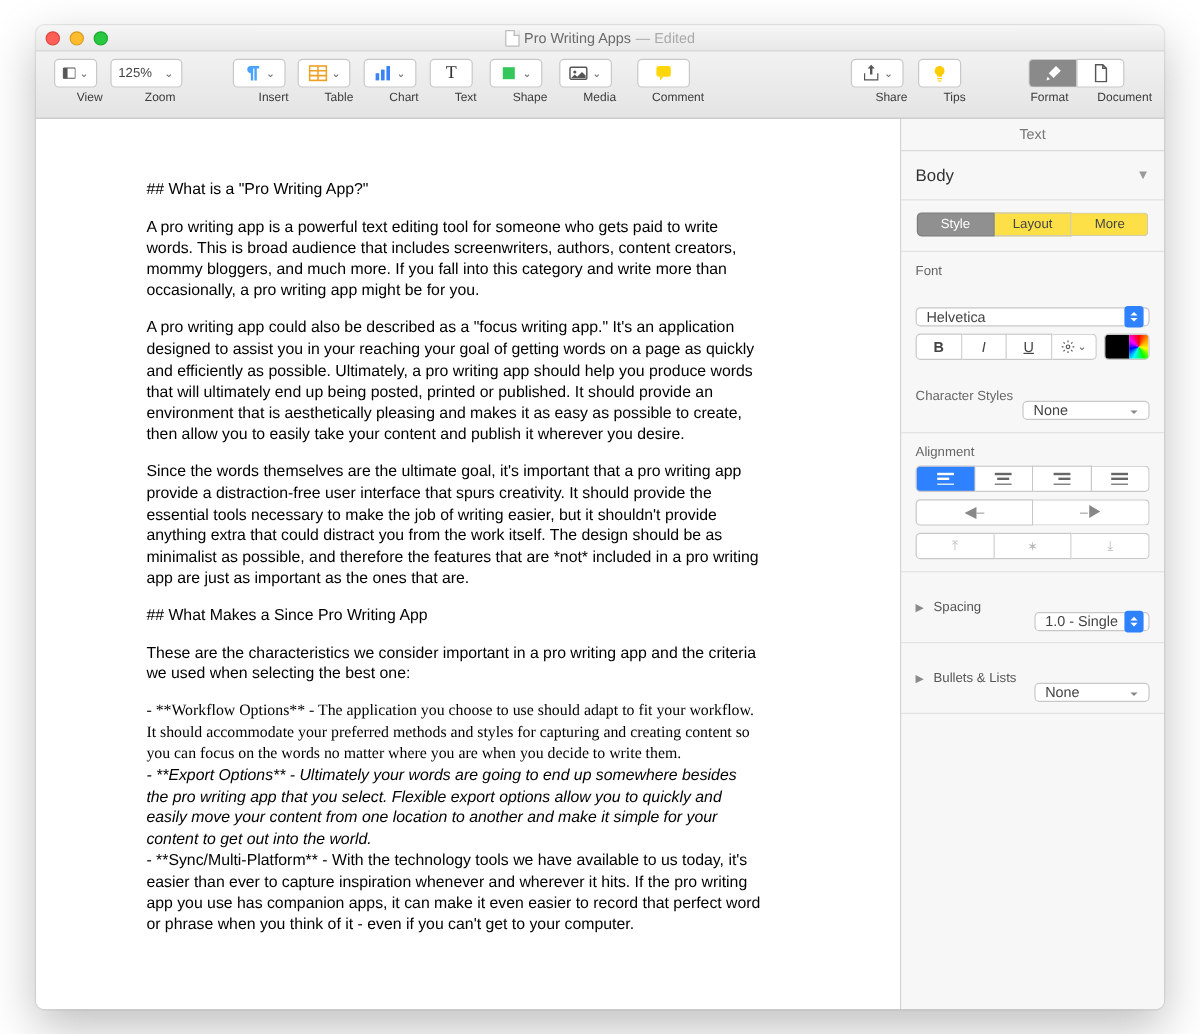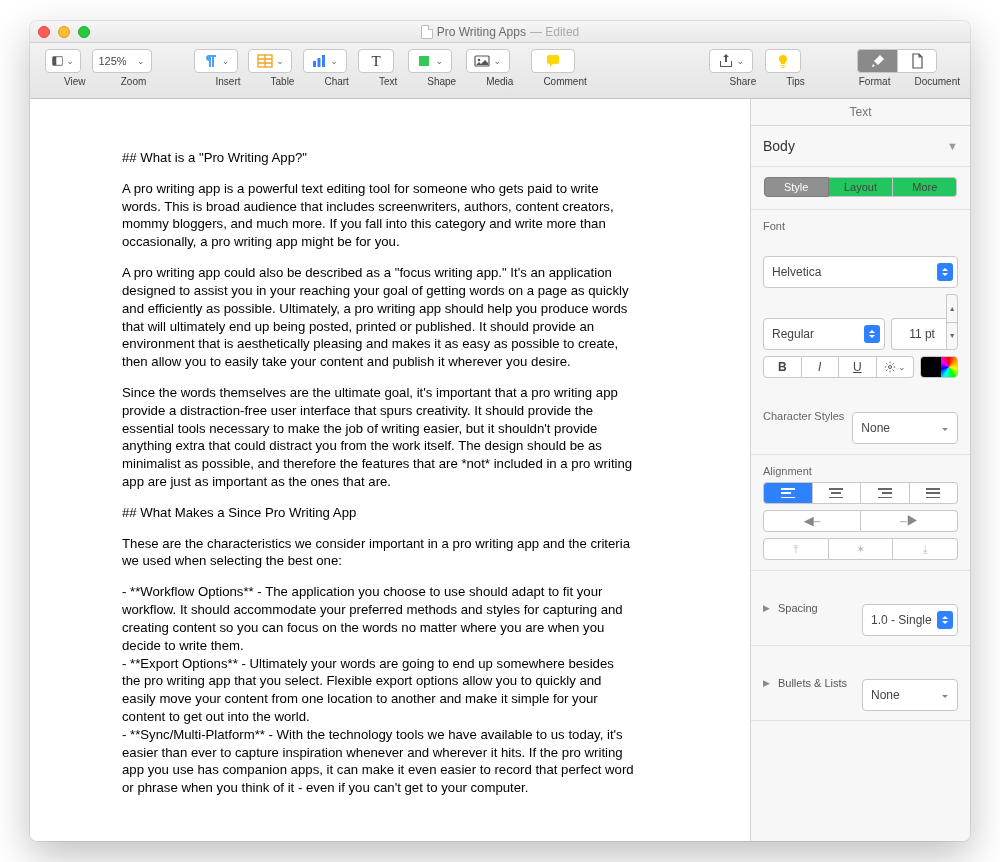--- a/index.html
+++ b/index.html
@@ -31,27 +31,27 @@
 .content{flex:1;display:flex;overflow:hidden;}
 .page-area{flex:1;background:#fff;overflow-y:auto;}
 .page{padding:50px 36px 20px 92px;font-size:13.2px;line-height:1.35;color:#000;max-width:640px;}
 .page p{margin-bottom:13px;}
 .inspector{width:220px;background:#f7f7f7;border-left:1px solid #d4d4d4;overflow-y:auto;font-size:12px;color:#444;}
 .insp-tab{height:27px;display:flex;align-items:center;justify-content:center;border-bottom:1px solid #d8d8d8;color:#777;font-size:12px;}
 .insp-section{padding:10px 12px;border-bottom:1px solid #e2e2e2;}
 .body-dd{display:flex;align-items:center;justify-content:space-between;font-size:14px;color:#333;padding:2px 0;}
 .body-dd .tri{color:#9a9a9a;font-size:11px;}
 .slm-seg{display:flex;margin:0 auto;width:194px;}
-.slm-seg .seg{flex:1;height:20px;display:flex;align-items:center;justify-content:center;border:1px solid #c6c6c6;font-size:11px;background:#22c55e;}
+.slm-seg .seg{flex:1;height:20px;display:flex;align-items:center;justify-content:center;border:1px solid #c6c6c6;font-size:11px;background:#fde047;}
 .slm-seg .seg:first-child{border-radius:4px 0 0 4px;}
 .slm-seg .seg:last-child{border-radius:0 4px 4px 0;}
 .slm-seg .seg.on{background:#909090;color:#fff;border-color:#7a7a7a;}
 .slm-seg .seg+.seg{border-left:none;}
 .lbl{font-size:11px;color:#666;margin-bottom:5px;}
-.select{height:32px;background:#fff;border:1px solid #c8c8c8;border-radius:4px;display:flex;align-items:center;padding:0 4px 0 8px;font-size:12px;justify-content:space-between;width:100%;margin-top:24px;}
+.select{height:16px;background:#fff;border:1px solid #c8c8c8;border-radius:4px;display:flex;align-items:center;padding:0 4px 0 8px;font-size:12px;justify-content:space-between;width:100%;margin-top:24px;}
 .select .arrows{width:16px;height:18px;background:#2f82ff;border-radius:3px;display:flex;flex-direction:column;align-items:center;justify-content:center;gap:0;}
 .select .arrows::before{content:'';border-left:3px solid transparent;border-right:3px solid transparent;border-bottom:3px solid #fff;}
 .select .arrows::after{content:'';border-left:3px solid transparent;border-right:3px solid transparent;border-top:3px solid #fff;margin-top:2px;}
 .select.single-chev .arrows{background:transparent;}
 .select.single-chev .arrows::before{display:none;}
 .select.single-chev .arrows::after{border-top-color:#888;}
 .row{display:flex;gap:6px;margin-bottom:6px;}
 .font-weight{flex:1.6;}
 .font-size{flex:1;display:flex;}
 .font-size .select{border-radius:4px 0 0 4px;border-right:none;}
@@ -249,22 +249,22 @@
 
   <div class="content">
     <div class="page-area">
       <div class="page">
         <p>## What is a "Pro Writing App?"</p>
         <p>A pro writing app is a powerful text editing tool for someone who gets paid to write words. This is broad audience that includes screenwriters, authors, content creators, mommy bloggers, and much more. If you fall into this category and write more than occasionally, a pro writing app might be for you.</p>
         <p>A pro writing app could also be described as a "focus writing app." It's an application designed to assist you in your reaching your goal of getting words on a page as quickly and efficiently as possible. Ultimately, a pro writing app should help you produce words that will ultimately end up being posted, printed or published. It should provide an environment that is aesthetically pleasing and makes it as easy as possible to create, then allow you to easily take your content and publish it wherever you desire.</p>
         <p>Since the words themselves are the ultimate goal, it's important that a pro writing app provide a distraction-free user interface that spurs creativity. It should provide the essential tools necessary to make the job of writing easier, but it shouldn't provide anything extra that could distract you from the work itself. The design should be as minimalist as possible, and therefore the features that are *not* included in a pro writing app are just as important as the ones that are.</p>
         <p>## What Makes a Since Pro Writing App</p>
         <p>These are the characteristics we consider important in a pro writing app and the criteria we used when selecting the best one:</p>
-        <p style="margin-bottom:0;">- **Workflow Options** - The application you choose to use should adapt to fit your workflow. It should accommodate your preferred methods and styles for capturing and creating content so you can focus on the words no matter where you are when you decide to write them.</p>
-        <p style="margin-bottom:0;">- **Export Options** - Ultimately your words are going to end up somewhere besides the pro writing app that you select. Flexible export options allow you to quickly and easily move your content from one location to another and make it simple for your content to get out into the world.</p>
+        <p style="margin-bottom:0;font-family:Liberation Serif, serif;">- **Workflow Options** - The application you choose to use should adapt to fit your workflow. It should accommodate your preferred methods and styles for capturing and creating content so you can focus on the words no matter where you are when you decide to write them.</p>
+        <p style="margin-bottom:0;font-style:italic;">- **Export Options** - Ultimately your words are going to end up somewhere besides the pro writing app that you select. Flexible export options allow you to quickly and easily move your content from one location to another and make it simple for your content to get out into the world.</p>
         <p style="margin-bottom:0;">- **Sync/Multi-Platform** - With the technology tools we have available to us today, it's easier than ever to capture inspiration whenever and wherever it hits. If the pro writing app you use has companion apps, it can make it even easier to record that perfect word or phrase when you think of it - even if you can't get to your computer.</p>
 
       </div>
     </div>
 
     <div class="inspector">
       <div class="insp-tab">Text</div>
 
       <div class="insp-section">
         <div class="body-dd">
@@ -279,35 +279,20 @@
           <div class="seg">Layout</div>
           <div class="seg">More</div>
         </div>
       </div>
 
       <div class="insp-section">
         <div class="lbl">Font</div>
         <div class="select" style="margin-bottom:6px;">
           <span>Helvetica</span>
           <span class="arrows"></span>
-        </div>
-        <div class="row">
-          <div class="select font-weight">
-            <span>Regular</span>
-            <span class="arrows"></span>
-          </div>
-          <div class="font-size">
-            <div class="select plain" style="padding-right:2px;">
-              <span style="margin:0 auto;">11 pt</span>
-            </div>
-            <div class="stepper">
-              <div>▲</div>
-              <div>▼</div>
-            </div>
-          </div>
         </div>
         <div style="display:flex;">
           <div class="biu-row" style="flex:1;">
             <div class="b">
                 <b>B</b>
               </div>
             <div class="b">
                 <i>I</i>
               </div>
             <div class="b">

